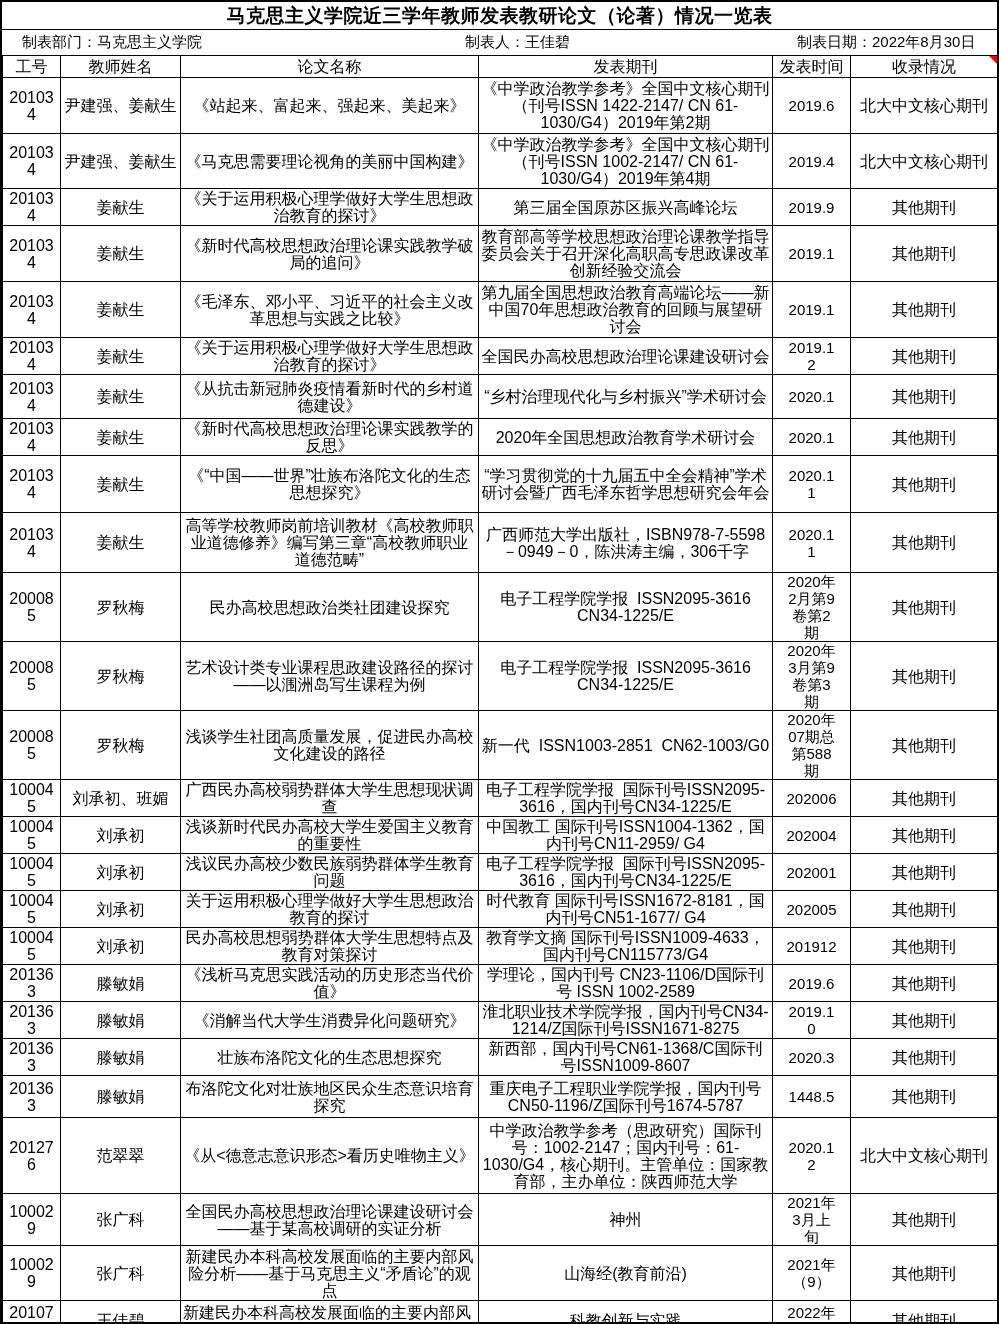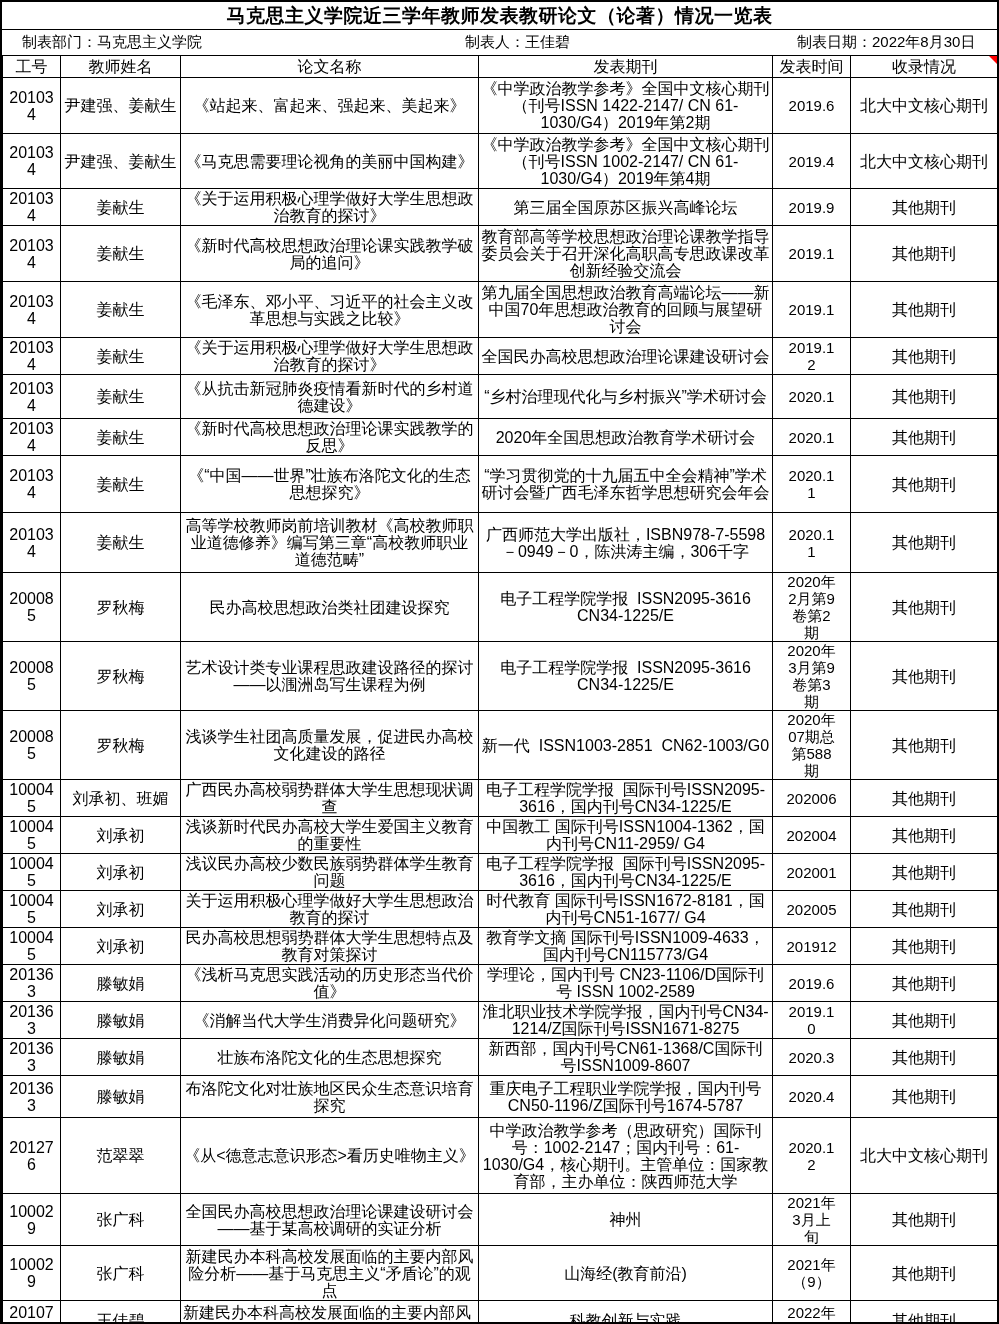--- a/index.html
+++ b/index.html
@@ -265,21 +265,21 @@
           <td class="col-paper">壮族布洛陀文化的生态思想探究</td>
           <td class="col-journal">新西部，国内刊号CN61-1368/C国际刊号ISSN1009-8607</td>
           <td class="col-date">2020.3</td>
           <td class="col-status">其他期刊</td>
         </tr>
         <tr style="height: 42px;">
           <td class="col-id">201363</td>
           <td class="col-teacher">滕敏娟</td>
           <td class="col-paper">布洛陀文化对壮族地区民众生态意识培育探究</td>
           <td class="col-journal">重庆电子工程职业学院学报，国内刊号CN50-1196/Z国际刊号1674-5787</td>
-          <td class="col-date">2020.4</td>
+          <td class="col-date">1448.5</td>
           <td class="col-status">其他期刊</td>
         </tr>
         <tr style="height: 76px;">
           <td class="col-id">201276</td>
           <td class="col-teacher">范翠翠</td>
           <td class="col-paper">《从&lt;德意志意识形态&gt;看历史唯物主义》</td>
           <td class="col-journal">中学政治教学参考（思政研究）国际刊号：1002-2147；国内刊号：61-1030/G4，核心期刊。主管单位：国家教育部，主办单位：陕西师范大学</td>
           <td class="col-date">2020.12</td>
           <td class="col-status">北大中文核心期刊</td>
         </tr>

